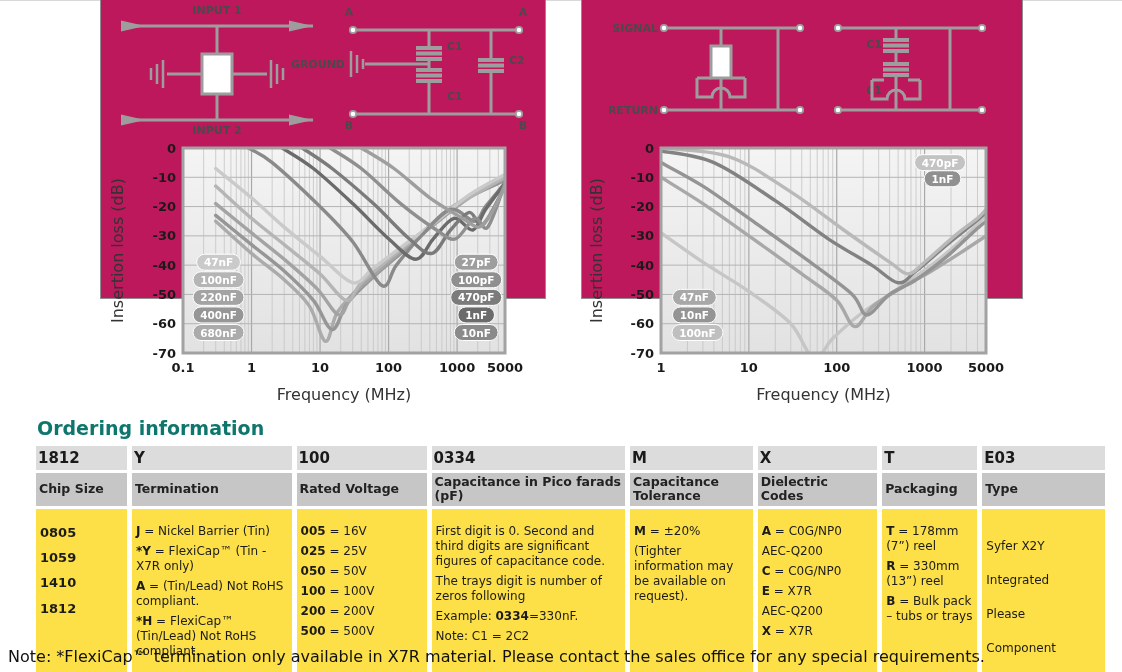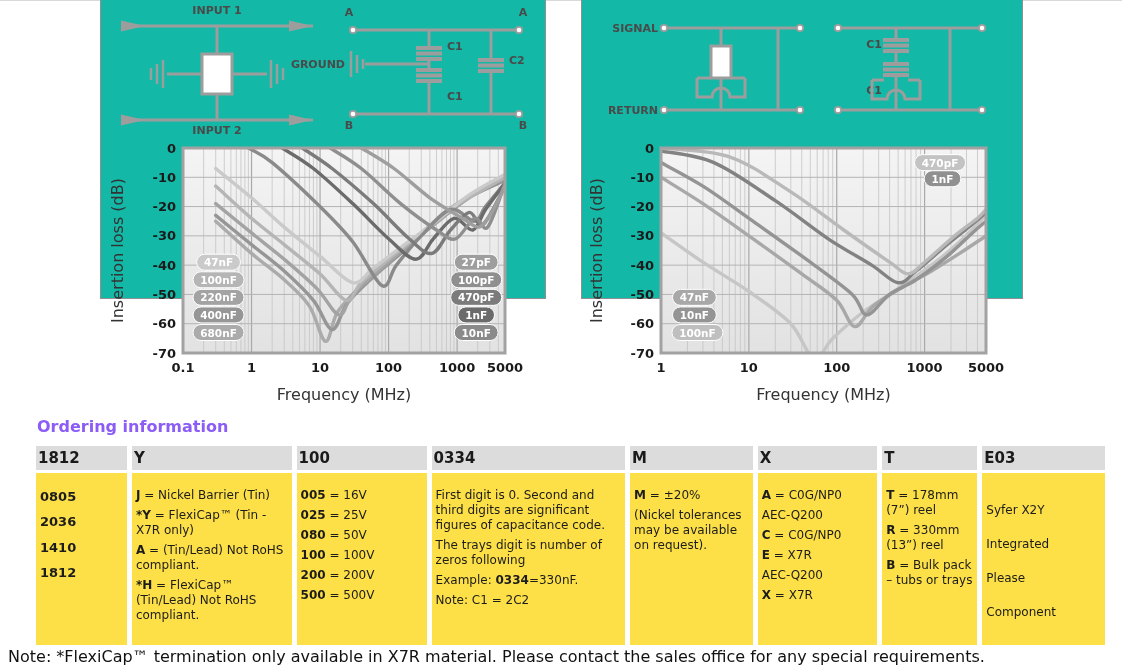--- a/index.html
+++ b/index.html
@@ -1,33 +1,33 @@
 <!DOCTYPE html>
 <html><head>
 <meta charset="utf-8">
 <style>
   *{margin:0;padding:0;box-sizing:border-box}
   html,body{background:#fff}
   body{width:1122px;height:672px;position:relative;overflow:hidden;
        font-family:"DejaVu Sans","Liberation Sans",sans-serif;color:#111}
   .topline{position:absolute;left:0;top:0;width:1122px;height:1px;background:#d9d9d9}
-  .panel{position:absolute;top:0;height:299px;background:#14b8a6;
+  .panel{position:absolute;top:0;height:299px;background:#be185d;
          border:1.5px solid #8f8f8f;border-top:none}
   #panel-left{left:100px;width:446px}
   #panel-right{left:581px;width:442px}
   svg{display:block;position:absolute}
   #diagram-left{left:0;top:2px}
   #chart-left{left:2px;top:135px}
   #diagram-right{left:0;top:2px}
   #chart-right{left:0;top:135px}
   .diag-label{font-size:11px;font-weight:bold;fill:#4a4a4a}
   .tick{font-size:13px;font-weight:600;fill:#1a1a1a}
   .axis-title{font-size:16px;fill:#333}
   .pill-text{font-size:10.5px;font-weight:bold;fill:#fff}
-  #ordering-heading{position:absolute;left:37px;top:417px;font-size:16px;font-weight:bold;color:#8b5cf6}
+  #ordering-heading{position:absolute;left:37px;top:417px;font-size:19px;font-weight:bold;color:#0f766e}
   #order-table{position:absolute;left:31px;top:443px;width:1079px;
                border-collapse:separate;border-spacing:5px 3px;table-layout:fixed}
   #order-table td{vertical-align:middle}
   .cell-code{background:#dcdcdc;font-size:15px;font-weight:bold;color:#1a1a1a;height:24px;padding:1px 2px}
   .cell-title{background:#c6c6c6;font-size:12.5px;font-weight:bold;color:#222;height:32px;padding:2px 3px;line-height:1.15}
   .cell-body{background:#fde047;font-size:12px;color:#1c1c1c;height:140px;
              vertical-align:top !important;padding:11px 4px 6px}
   .entry{margin:4px 0 5px;line-height:1.25}
   .entry b{font-weight:bold}
   .entry.tight{margin:0;line-height:1.95;font-size:13px;font-weight:bold}
@@ -371,49 +371,59 @@
         <td class="cell-code">1812</td>
         <td class="cell-code">Y</td>
         <td class="cell-code">100</td>
         <td class="cell-code">0334</td>
         <td class="cell-code">M</td>
         <td class="cell-code">X</td>
         <td class="cell-code">T</td>
         <td class="cell-code">E03</td>
       </tr>
       <tr>
+        <td class="cell-title">Chip Size</td>
+        <td class="cell-title">Termination</td>
+        <td class="cell-title">Rated Voltage</td>
+        <td class="cell-title">Capacitance in Pico farads (pF)</td>
+        <td class="cell-title">Capacitance Tolerance</td>
+        <td class="cell-title">Dielectric Codes</td>
+        <td class="cell-title">Packaging</td>
+        <td class="cell-title">Type</td>
+      </tr>
+      <tr>
         <td class="cell-body">
           <div class="entry tight"><b>0805</b></div>
-          <div class="entry tight"><b>2036</b></div>
+          <div class="entry tight"><b>1059</b></div>
           <div class="entry tight"><b>1410</b></div>
           <div class="entry tight"><b>1812</b></div>
         </td>
         <td class="cell-body">
           <div class="entry"><b>J</b> = Nickel Barrier (Tin)</div>
           <div class="entry"><b>*Y</b> = FlexiCap™ (Tin - X7R only)</div>
           <div class="entry"><b>A</b> = (Tin/Lead) Not RoHS compliant.</div>
           <div class="entry"><b>*H</b> = FlexiCap™ (Tin/Lead) Not RoHS compliant.</div>
         </td>
         <td class="cell-body">
           <div class="entry"><b>005</b> = 16V</div>
           <div class="entry"><b>025</b> = 25V</div>
-          <div class="entry"><b>080</b> = 50V</div>
+          <div class="entry"><b>050</b> = 50V</div>
           <div class="entry"><b>100</b> = 100V</div>
           <div class="entry"><b>200</b> = 200V</div>
           <div class="entry"><b>500</b> = 500V</div>
         </td>
         <td class="cell-body">
           <div class="entry">First digit is 0. Second and third digits are significant figures of capacitance code.</div>
           <div class="entry">The trays digit is number of zeros following</div>
           <div class="entry">Example: <b>0334</b>=330nF.</div>
           <div class="entry">Note: C1 = 2C2</div>
         </td>
         <td class="cell-body">
           <div class="entry"><b>M</b> = ±20%</div>
-          <div class="entry">(Nickel tolerances may be available on request).</div>
+          <div class="entry">(Tighter information may be available on request).</div>
         </td>
         <td class="cell-body">
           <div class="entry"><b>A</b> = C0G/NP0</div>
           <div class="entry">AEC-Q200</div>
           <div class="entry"><b>C</b> = C0G/NP0</div>
           <div class="entry"><b>E</b> = X7R</div>
           <div class="entry">AEC-Q200</div>
           <div class="entry"><b>X</b> = X7R</div>
         </td>
         <td class="cell-body">

